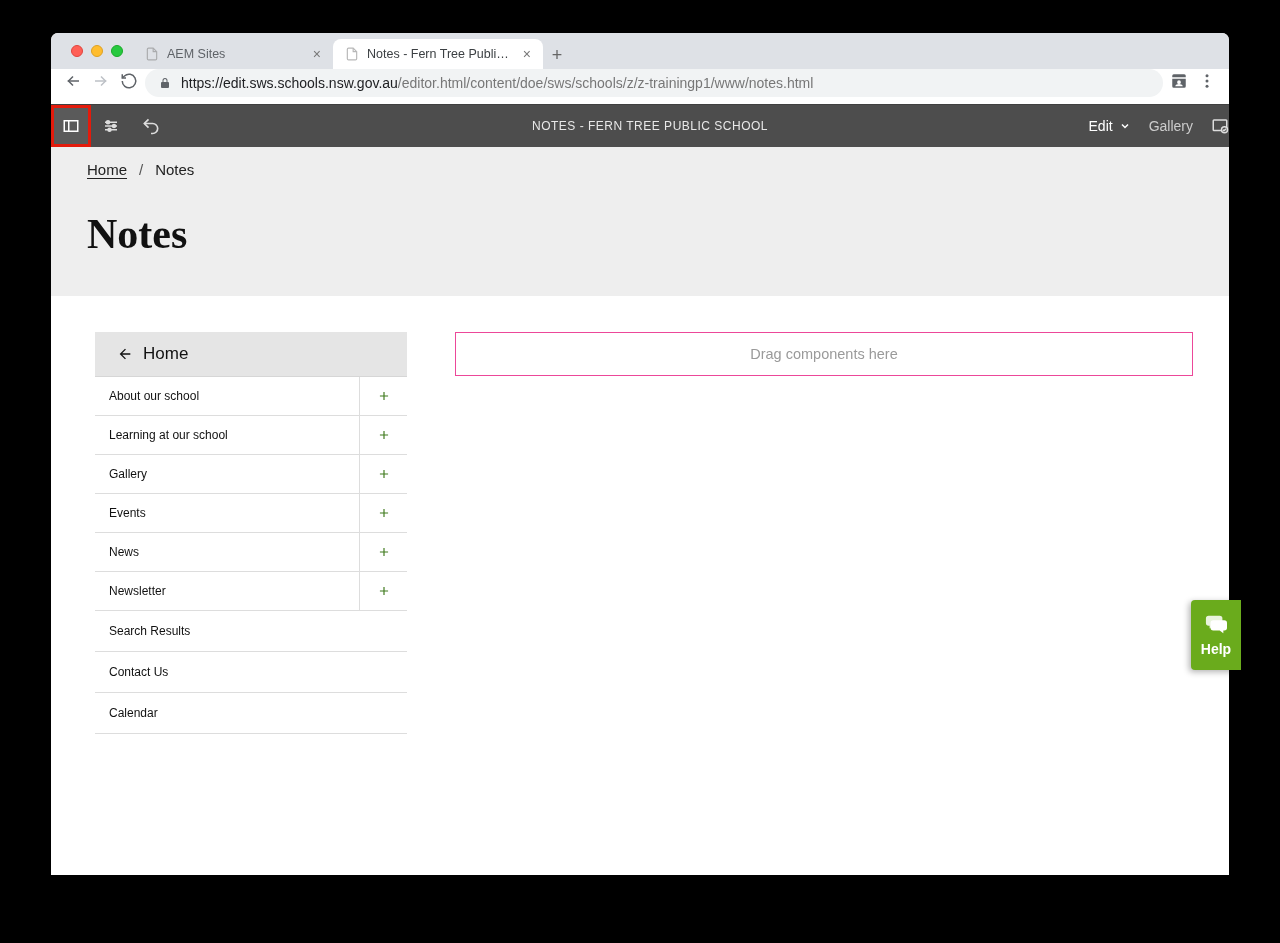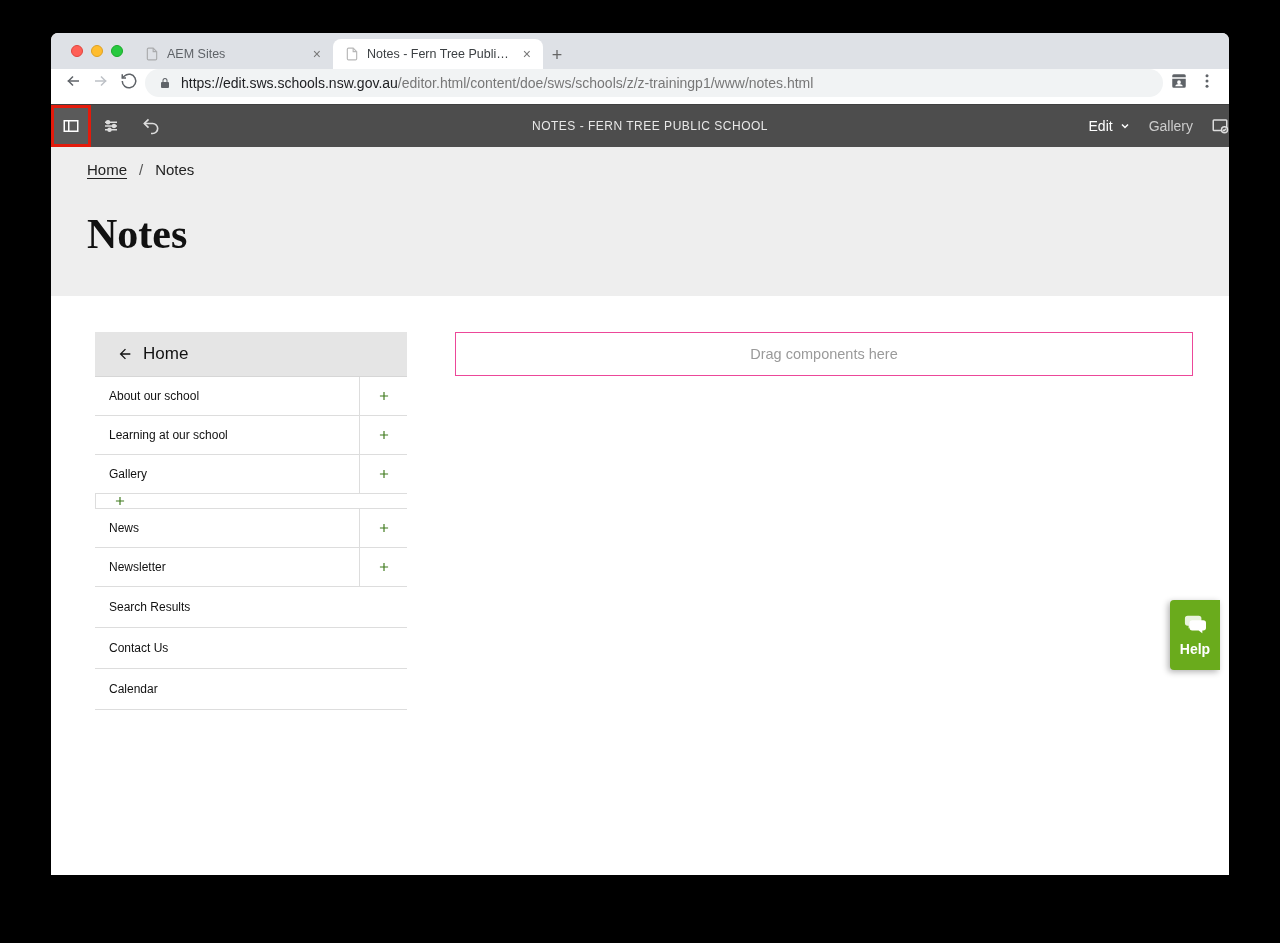--- a/index.html
+++ b/index.html
@@ -152,21 +152,21 @@
     height:44px;
     display:flex;
     align-items:center;
     justify-content:center;
     color:#9a9a9a;
     font-size:14.5px;
   }
   
   .help-widget {
     position:absolute;
-    right:60px;
+    right:39px;
     top: 600px;
     width:50px;
     height:70px;
     background:#6aab1c;
     border-radius:4px 0 0 4px;
     display:flex;
     flex-direction:column;
     align-items:center;
     justify-content:center;
     gap:6px;
@@ -333,20 +333,21 @@
             </div>
             <div class="nav-row">
               <div class="label">Gallery</div>
               <div class="expand">
                 <svg width="14" height="14" viewBox="0 0 24 24" fill="#3f7a1d">
                   <path d="M11 5h2v6h6v2h-6v6h-2v-6H5v-2h6z"></path>
                 </svg>
               </div>
             </div>
             <div class="nav-row">
+              <div class="label">Events</div>
               <div class="expand">
                 <svg width="14" height="14" viewBox="0 0 24 24" fill="#3f7a1d">
                   <path d="M11 5h2v6h6v2h-6v6h-2v-6H5v-2h6z"></path>
                 </svg>
               </div>
             </div>
             <div class="nav-row">
               <div class="label">News</div>
               <div class="expand">
                 <svg width="14" height="14" viewBox="0 0 24 24" fill="#3f7a1d">

